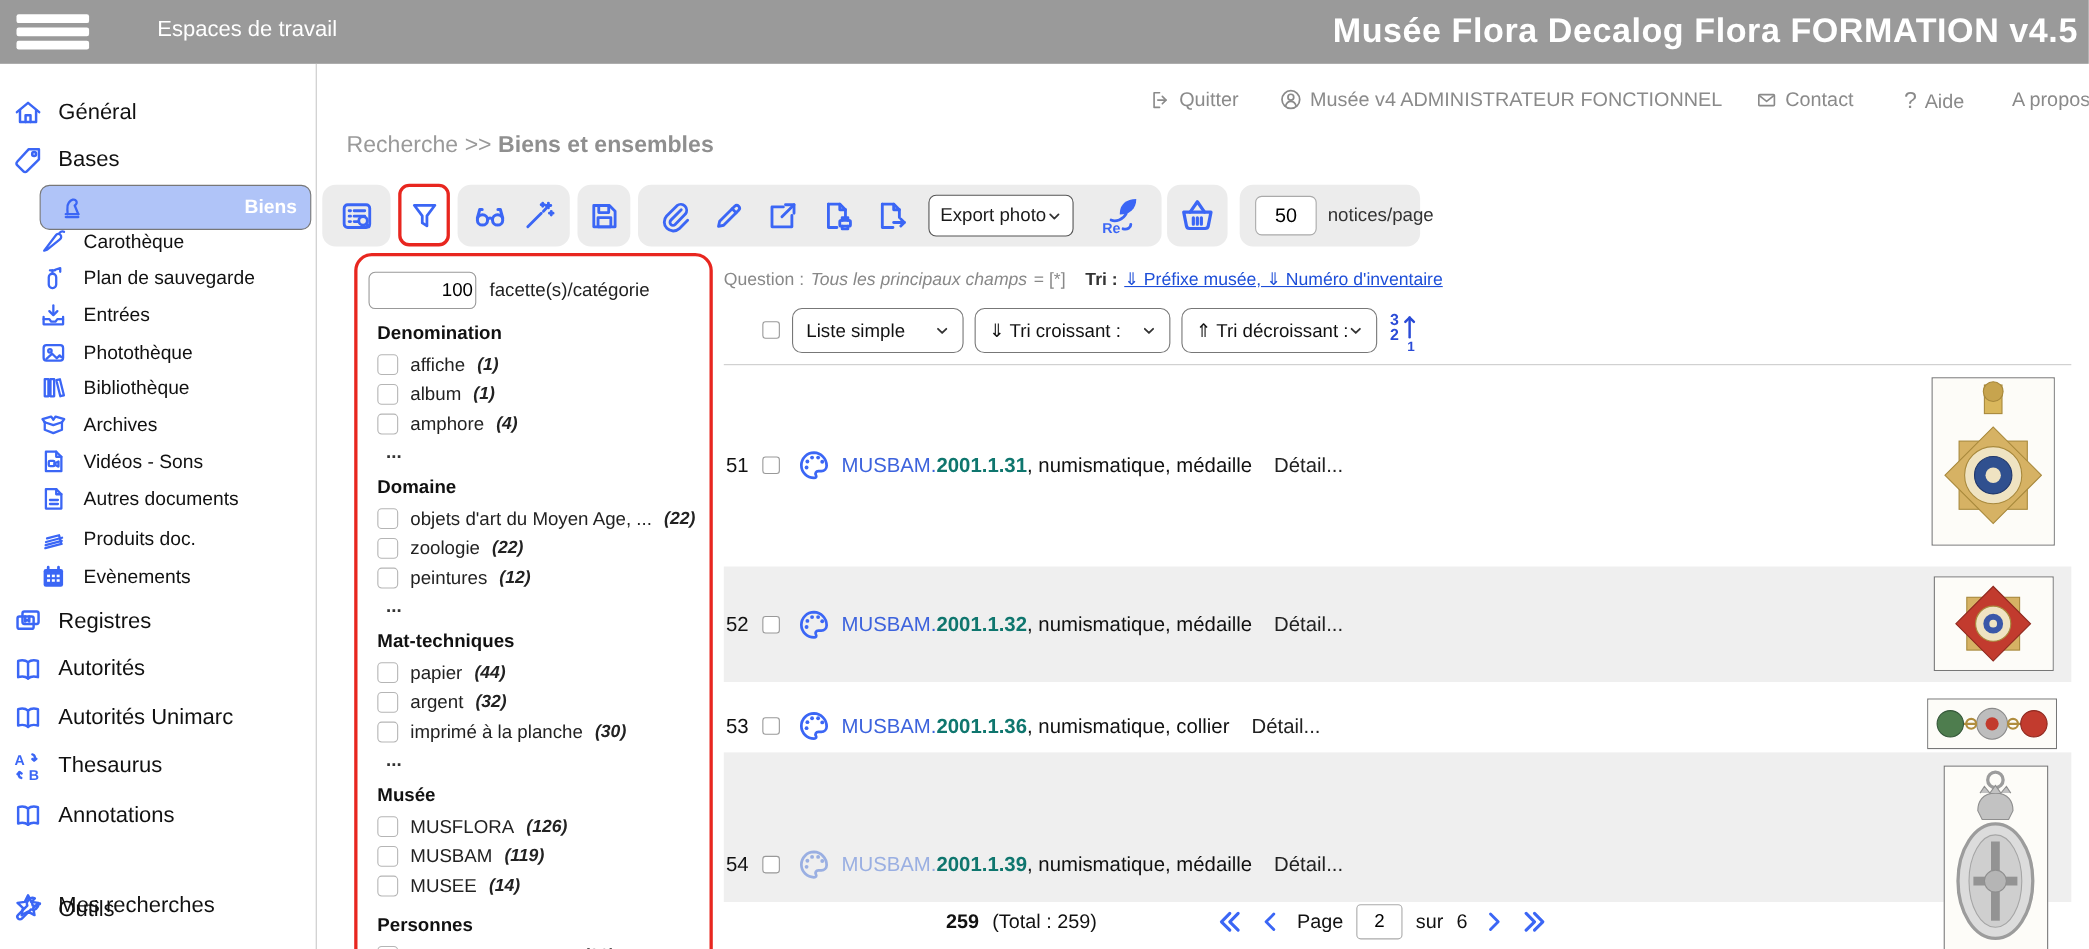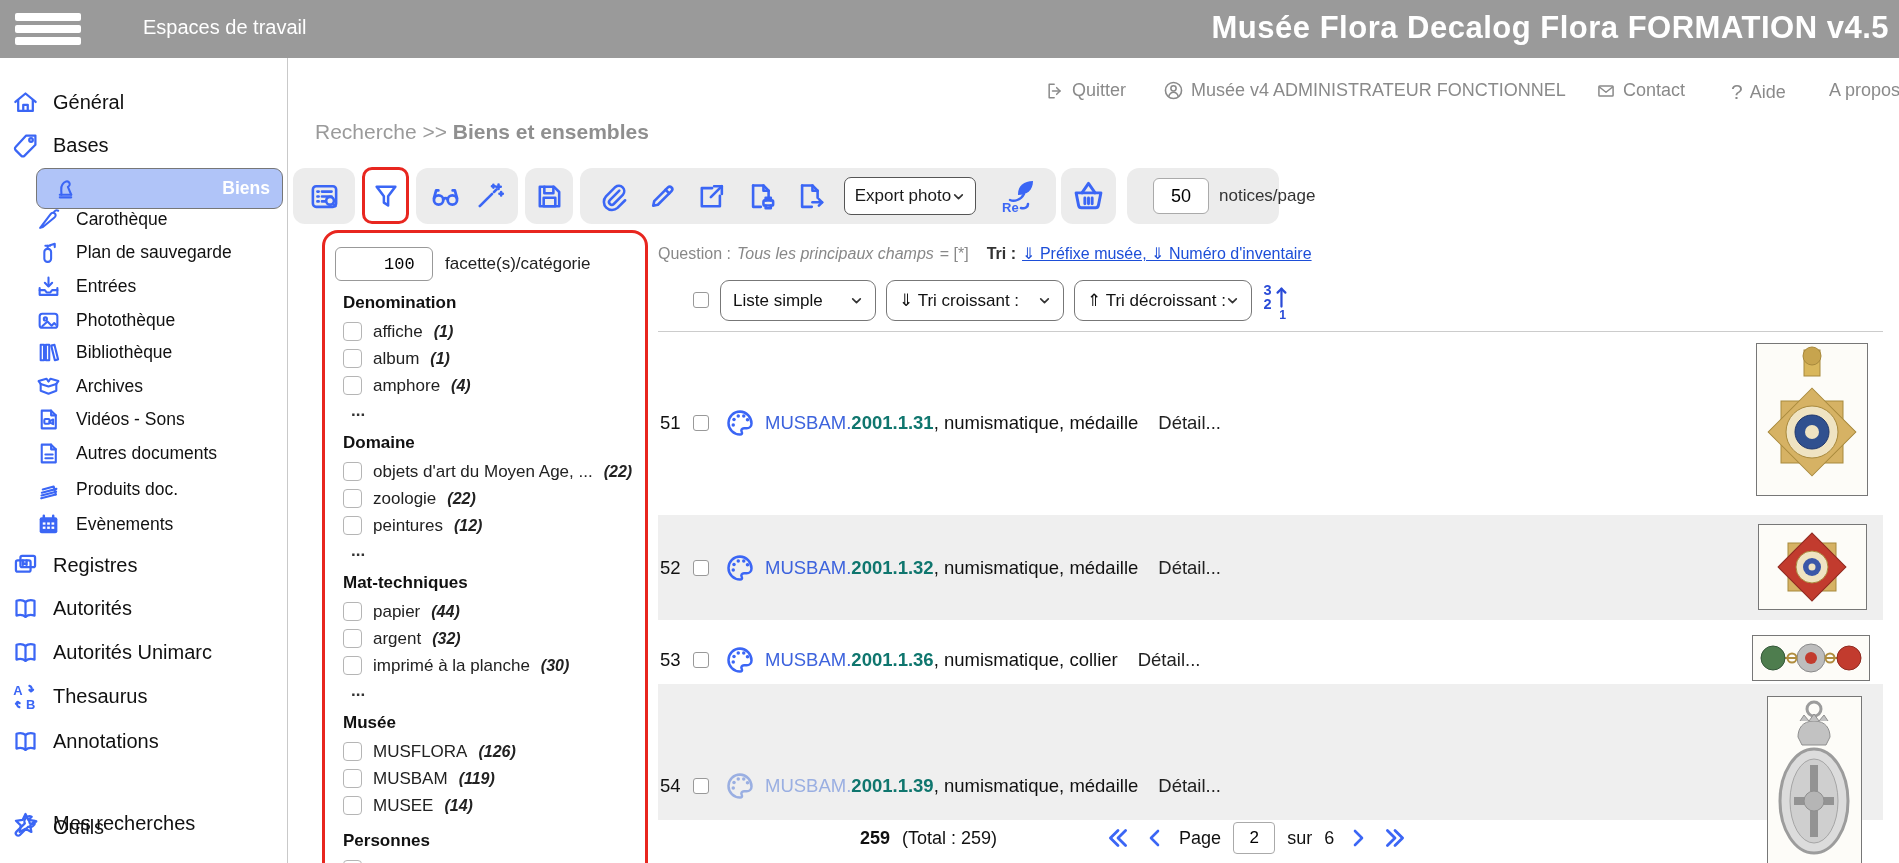--- a/index.html
+++ b/index.html
@@ -44,22 +44,22 @@
       display:flex;align-items:center;justify-content:space-between;padding:0 10px;box-sizing:border-box;
       font-size:17px;cursor:pointer;}
   .ppage-input{width:50px;height:32px;border:1.5px solid #aaa;border-radius:6px;text-align:center;
       font-size:18px;font-family:inherit;background:#fff;}
   .ppage-lbl{font-size:17px;color:#333;}
 
   
   .facets{position:absolute;left:322px;top:230px;width:326px;height:660px;background:#fff;
       border:3px solid #e8261f;border-radius:16px;box-sizing:border-box;}
   .fcount{display:flex;align-items:center;gap:12px;margin:14px 0 4px 10px;}
-  .fcount input{width:46px;height:30px;border:1.5px solid #999;border-radius:6px;text-align:left;
-      font-size:17px;font-family:Liberation Mono, monospace;padding-left:48px;}
+  .fcount input{width:46px;height:30px;border:1.5px solid #999;border-radius:6px;text-align:right;
+      font-size:17px;font-family:Liberation Sans, sans-serif;padding-left:48px;}
   .fcount span{font-size:17px;color:#222;}
   .fgroups{margin-left:18px;}
   .fg-title{font-weight:bold;font-size:17px;margin:12px 0 5px;color:#111;}
   .fitem{display:flex;align-items:center;gap:11px;height:27px;cursor:pointer;}
   .fitem input{appearance:none;-webkit-appearance:none;width:19px;height:19px;border:1.5px solid #b5b5b5;
       border-radius:4px;background:#fff;margin:0;cursor:pointer;}
   .flabel{font-size:17px;color:#222;}
   .fcount-n{font-size:16px;font-weight:bold;font-style:italic;color:#222;}
   .fmore{font-weight:bold;font-size:17px;margin:2px 0 2px 8px;color:#333;}
 
@@ -422,21 +422,21 @@
   <div class="tg" style="left:1061px;width:55px;">
     <span class="tbtn">
       <svg class="ic" width="35" height="35" viewBox="0 0 24 24">
           <path d="M3.5 9.5h17l-1.7 8.6a2 2 0 0 1-2 1.6H7.2a2 2 0 0 1-2-1.6Z"></path>
           <path d="m7.5 9.5 4.5-6.5 4.5 6.5"></path>
           <path d="M9.5 13v4M12 13v4M14.5 13v4"></path>
         </svg>
     </span>
   </div>
 
-  <div class="tg" style="left:1127px;width:152px;justify-content:flex-start;gap:10px;padding-left:26px;box-sizing:border-box;">
+  <div class="tg" style="left:1127px;width:164px;justify-content:flex-start;gap:10px;padding-left:14px;box-sizing:border-box;">
     <input class="ppage-input" type="text" value="50" style="">
     <span class="ppage-lbl">notices/page</span>
   </div>
 
   <div class="facets">
     <div class="fcount">
       <input type="text" value="100" style="">
       <span>facette(s)/catégorie</span>
     </div>
     <div class="fgroups">

